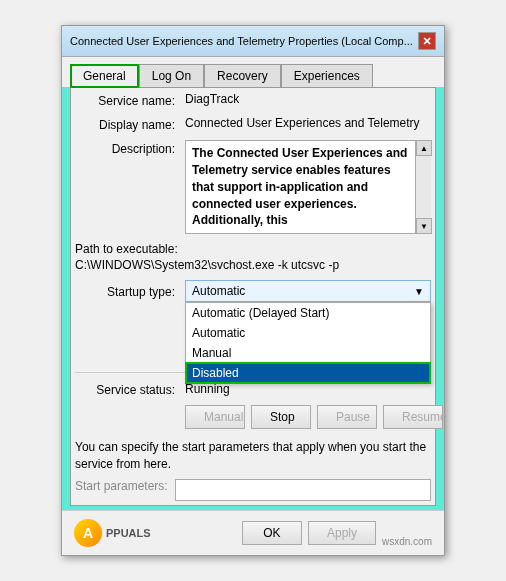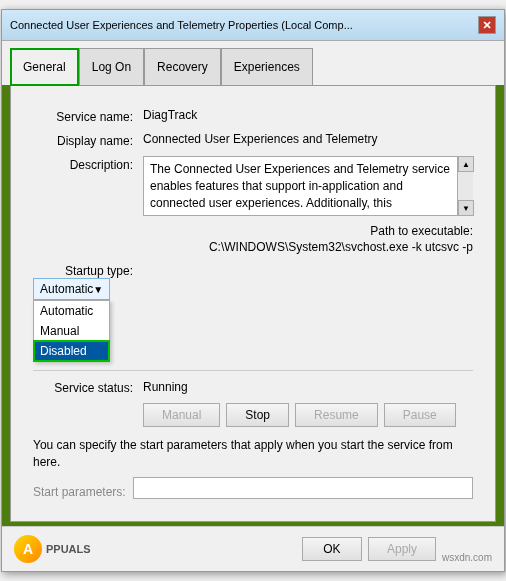--- a/index.html
+++ b/index.html
@@ -8,22 +8,22 @@
       font-size: 12px;
       background: #f0f0f0;
       display: flex;
       justify-content: center;
       align-items: center;
       width: 506px;
       height: 581px;
       overflow: hidden;
     }
     .window {
-      width: 504px;
-      background: #4d7c0f;
+      width: 384px;
+      background: #5eead4;
       border: 1px solid #999;
       box-shadow: 2px 2px 8px rgba(0,0,0,0.4);
     }
     .title-bar {
       background: linear-gradient(to bottom, #d0e8f8, #b8d8f0);
       padding: 6px 8px;
       display: flex;
       align-items: center;
       justify-content: space-between;
       border-bottom: 1px solid #aaa;
@@ -50,40 +50,40 @@
       cursor: pointer;
       font-weight: bold;
     }
     .tabs {
       display: flex;
       padding: 6px 8px 0 8px;
       gap: 0;
       background: #f0f0f0;
     }
     .tab {
-      padding: 11px 12px;
+      padding: 4px 12px;
       border: 1px solid #999;
       background: #e0e0e0;
       cursor: pointer;
       font-size: 12px;
       position: relative;
       top: 1px;
     }
     .tab.active {
       background: #f0f0f0;
       border-bottom: 1px solid #f0f0f0;
       font-weight: normal;
       outline: 2px solid #00a000;
       outline-offset: -2px;
       z-index: 2;
     }
     .tab-content {
       border: 1px solid #999;
       margin: 0 8px 4px 8px;
-      padding: 22px;
+      padding: 4px;
       background: #f0f0f0;
     }
     .field-row {
       display: flex;
       margin-bottom: 8px;
       align-items: flex-start;
     }
     .field-label {
       width: 110px;
       min-width: 110px;
@@ -100,20 +100,21 @@
     }
     .desc-box {
       border: 1px solid #aaa;
       background: white;
       padding: 4px 6px;
       font-size: 12px;
       width: 100%;
       min-height: 55px;
       line-height: 1.4;
       position: relative;
+      font-weight: bold;
     }
     .desc-box-wrap {
       flex: 1;
       position: relative;
     }
     .scrollbar {
       position: absolute;
       right: 0;
       top: 0;
       bottom: 0;
@@ -133,21 +134,20 @@
       justify-content: center;
       font-size: 8px;
       cursor: pointer;
     }
     .scrollbar-track {
       flex: 1;
       background: #e8e8e8;
     }
     .path-section {
       margin-bottom: 8px;
-      text-align: right;
     }
     .path-label {
       font-size: 12px;
       margin-bottom: 2px;
     }
     .path-value {
       font-size: 12px;
       color: #000;
     }
     .startup-row {
@@ -232,21 +232,21 @@
     .params-section {
       margin-top: 6px;
     }
     .params-text {
       font-size: 12px;
       margin-bottom: 6px;
       line-height: 1.4;
     }
     .params-row {
       display: flex;
-      align-items: flex-end;
+      align-items: flex-start;
       gap: 0;
     }
     .params-label {
       font-size: 12px;
       color: #888;
       min-width: 100px;
     }
     .params-input {
       flex: 1;
       border: 1px solid #aaa;
@@ -333,47 +333,48 @@
           <div class="scrollbar-btn">▼</div>
         </div>
       </div>
     </div>
 
     <div class="path-section">
       <div class="path-label">Path to executable:</div>
       <div class="path-value">C:\WINDOWS\System32\svchost.exe -k utcsvc -p</div>
     </div>
 
-    <div class="startup-row field-row" style="margin-bottom:0; align-items:flex-start;flex-direction:column;">
+    <div class="startup-row field-row" style="margin-bottom:0; align-items:center;">
       <span class="field-label">Startup type:</span>
       <div class="dropdown-container">
         <div class="dropdown-btn">
           <span>Automatic</span>
           <span class="dropdown-arrow">▼</span>
         </div>
         <div class="dropdown-list">
+          <div class="dropdown-item">Automatic (Delayed Start)</div>
           <div class="dropdown-item">Automatic</div>
           <div class="dropdown-item">Manual</div>
           <div class="dropdown-item selected">Disabled</div>
         </div>
       </div>
     </div>
 
     <hr class="divider" style="margin-top:70px;">
 
     <div class="status-row field-row">
       <span class="field-label">Service status:</span>
       <span class="field-value">Running</span>
     </div>
 
     <div class="btn-row">
       <button class="win-btn disabled">Manual</button>
       <button class="win-btn">Stop</button>
+      <button class="win-btn disabled">Pause</button>
       <button class="win-btn disabled">Resume</button>
-      <button class="win-btn disabled">Pause</button>
     </div>
 
     <div class="params-section">
       <div class="params-text">You can specify the start parameters that apply when you start the service from here.</div>
       <div class="params-row">
         <span class="params-label">Start parameters:</span>
         <input class="params-input" type="text" value="" style="">
       </div>
     </div>
 

